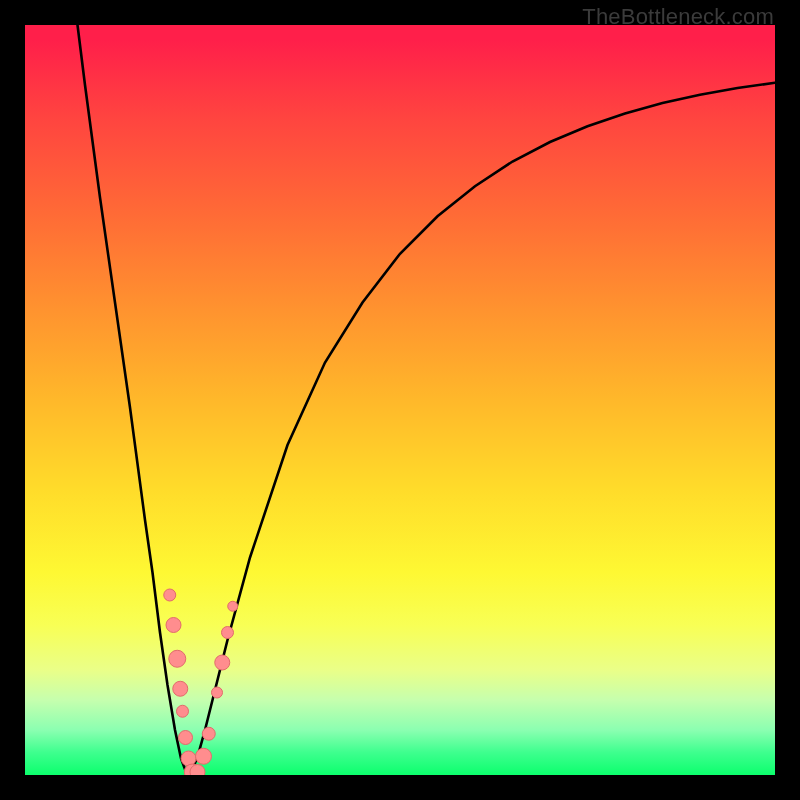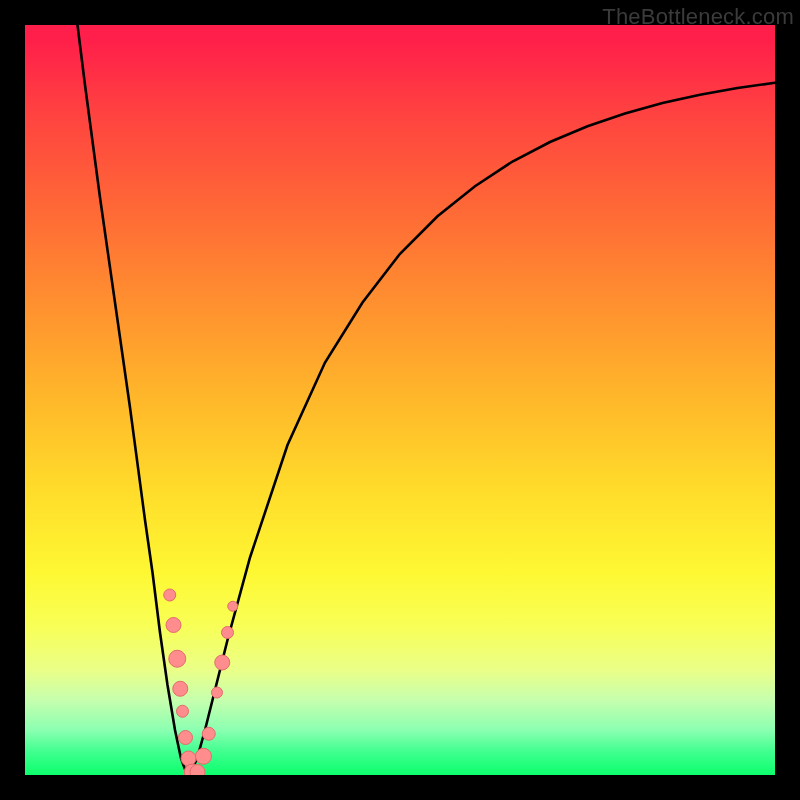--- a/index.html
+++ b/index.html
@@ -52,21 +52,21 @@
   svg.curves {
     position: absolute;
     left: 0;
     top: 0;
     width: 100%;
     height: 100%;
   }
   .watermark {
     position: absolute;
     top: 4px;
-    right: 6px;
+    right: 26px;
     color: #3b3b3b;
     font-size: 22px;
     letter-spacing: 0.2px;
     font-weight: 400;
     user-select: none;
   }
 </style>
 </head>
 <body>
 

